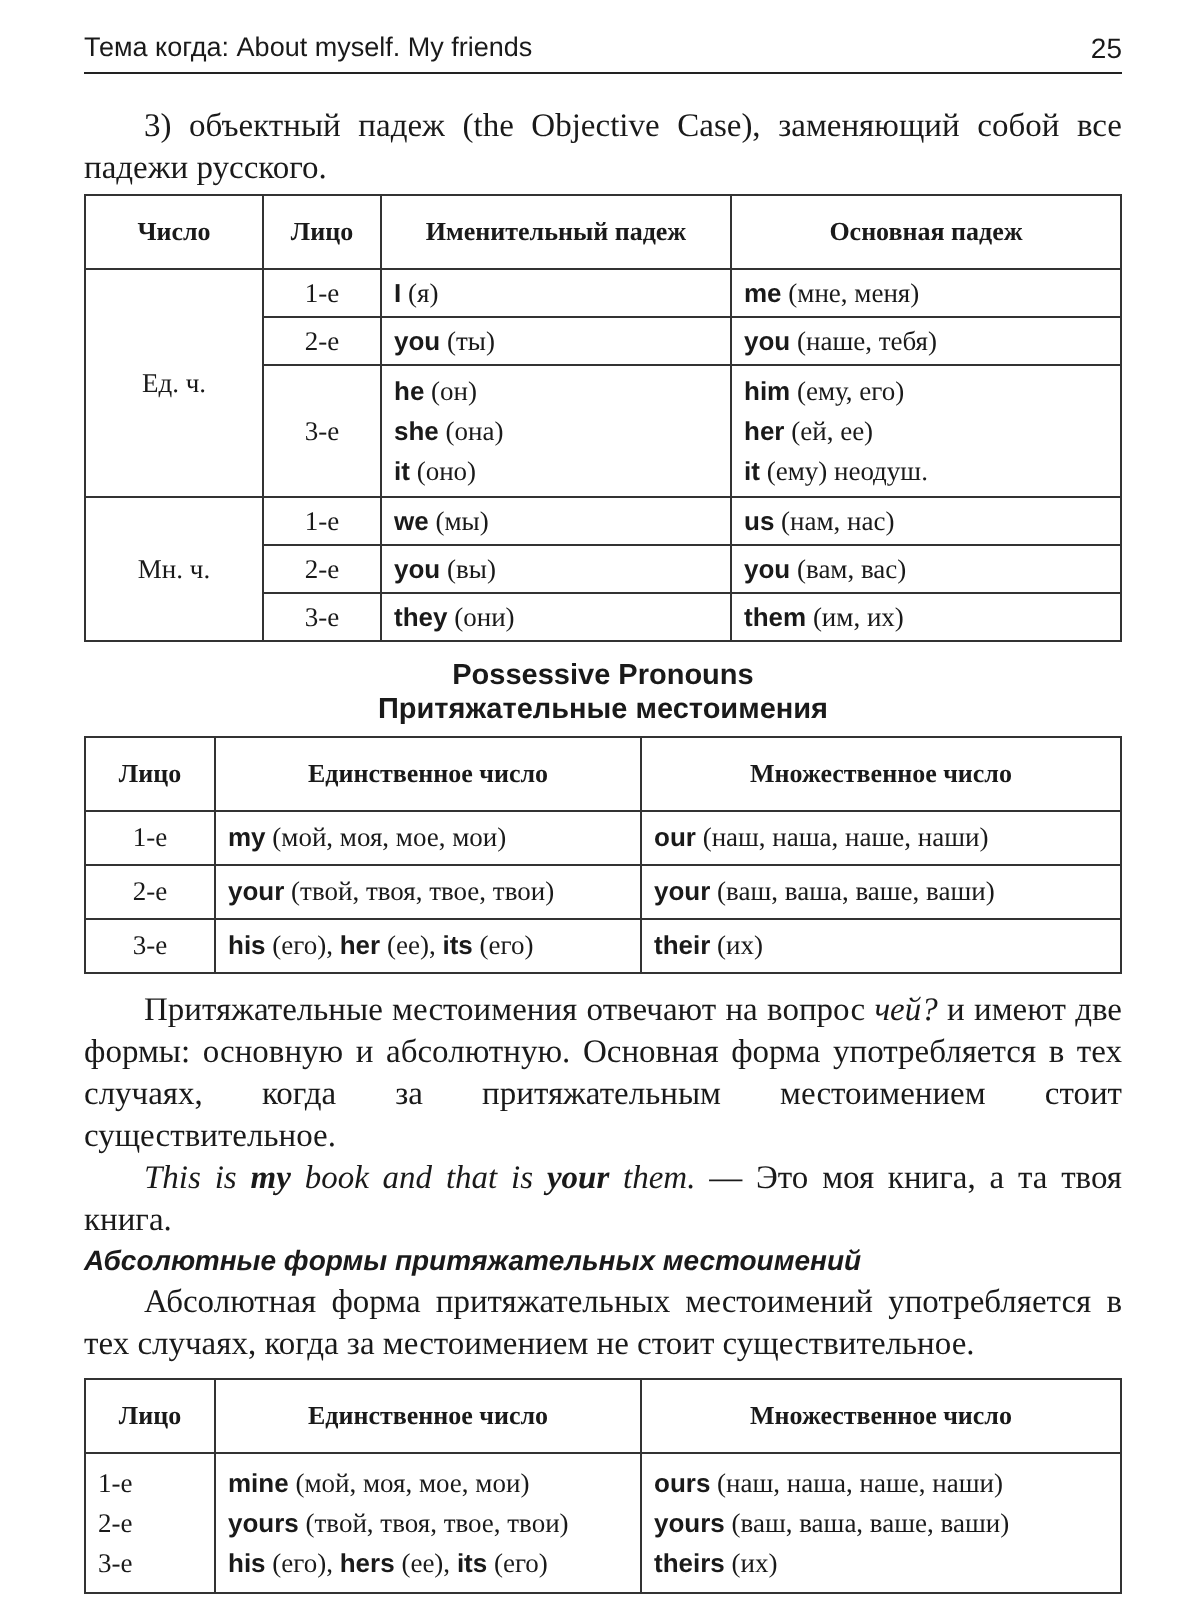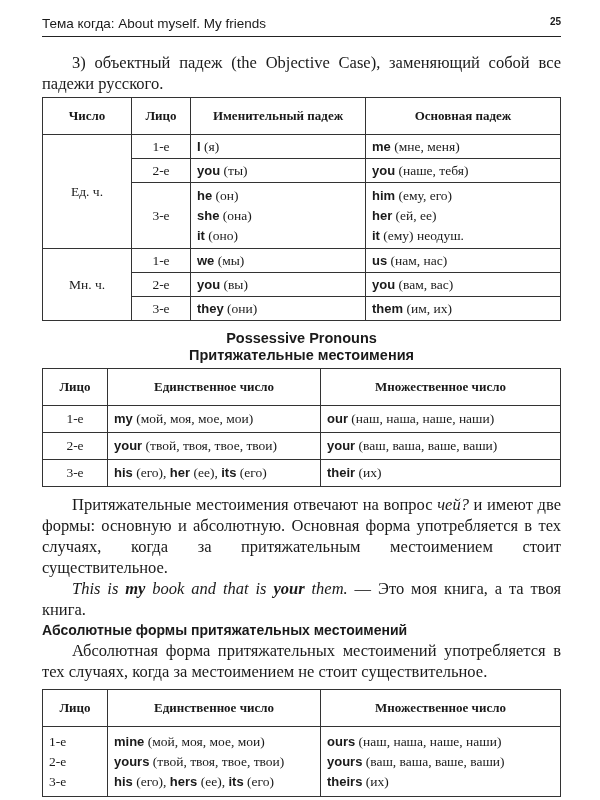--- a/index.html
+++ b/index.html
@@ -1,29 +1,29 @@
 <!DOCTYPE html>
 <html><head>
 <meta charset="utf-8">
 <style>
   html, body { margin: 0; padding: 0; background: #ffffff; }
   body { width: 600px; height: 800px; position: relative; overflow: hidden; color: #1a1a1a; font-family: "Liberation Serif", serif; }
   .header { position: absolute; left: 42px; top: 16px; width: 519px; height: 20px; border-bottom: 1.5px solid #222; }
   .header .title { position: absolute; left: 0; top: 0; font-family: "Liberation Sans", sans-serif; font-size: 13.5px; }
-  .header .pagenum { position: absolute; right: 0; top: 0; font-family: "Liberation Sans", sans-serif; font-size: 10px; font-weight: bold; }
+  .header .pagenum { position: absolute; right: 0; top: 0; font-family: "Liberation Sans", sans-serif; font-size: 14px; font-weight: normal; }
   .para { position: absolute; left: 42px; width: 519px; font-size: 16.5px; line-height: 21px; text-align: justify; }
   .indent { text-indent: 30px; }
   table { position: absolute; border-collapse: collapse; font-size: 13.5px; }
   table td, table th { border: 1px solid #333; padding: 0 6px; vertical-align: middle; }
   table { border: 1.5px solid #333; }
   th { font-weight: bold; font-size: 13px; height: 36px; }
   .c { text-align: center; }
   .b { font-weight: bold; font-family: "Liberation Sans", sans-serif; font-size: 13px; }
   .sect-title { position: absolute; left: 42px; width: 519px; text-align: center; font-family: "Liberation Sans", sans-serif; font-weight: bold; font-size: 14.5px; line-height: 17px; }
-  .sub-title { position: absolute; left: 42px; font-family: "Liberation Sans", sans-serif; font-weight: bold; font-size: 14px; }
+  .sub-title { position: absolute; left: 42px; font-family: "Liberation Sans", sans-serif; font-weight: bold; font-style: italic; font-size: 14px; }
   .stack div { height: 20px; line-height: 20px; }
   .it { font-style: italic; }
 </style>
 </head>
 <body>
 
 <div class="header">
   <span class="title">Тема когда: About myself. My friends</span>
   <span class="pagenum">25</span>
 </div>

